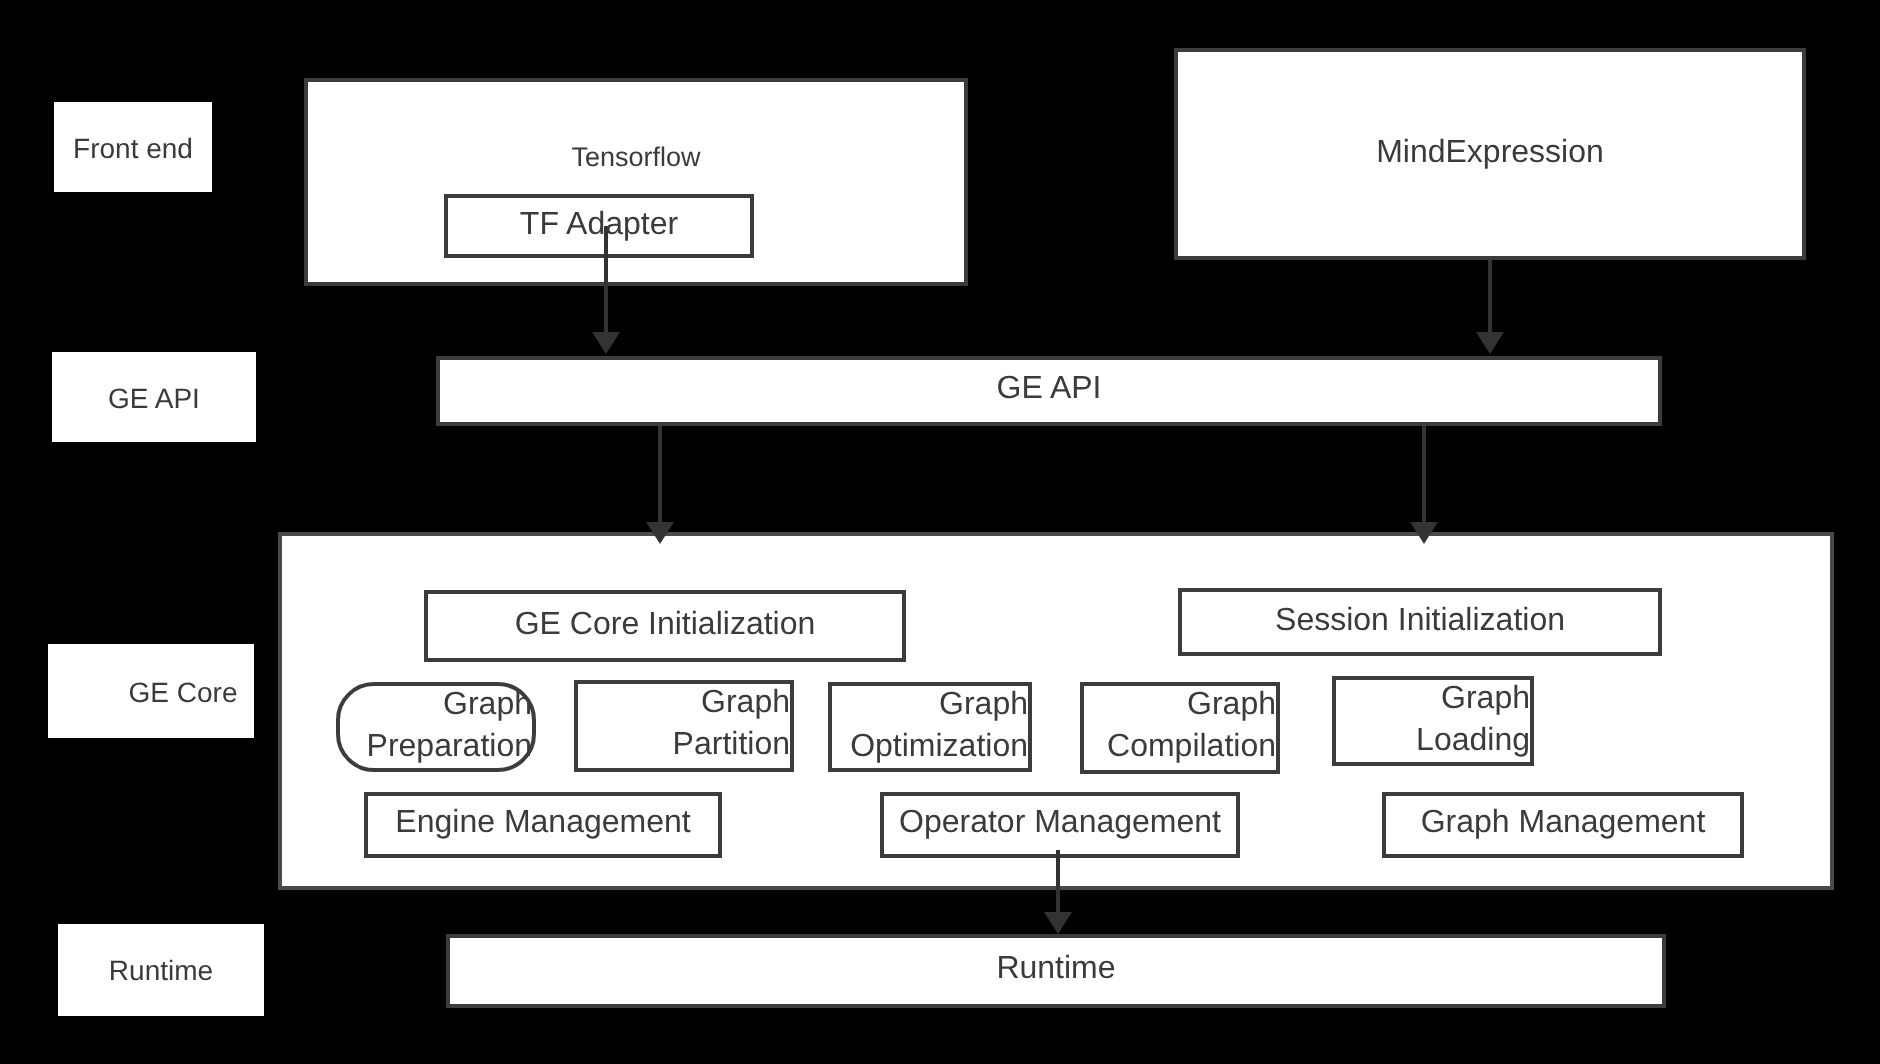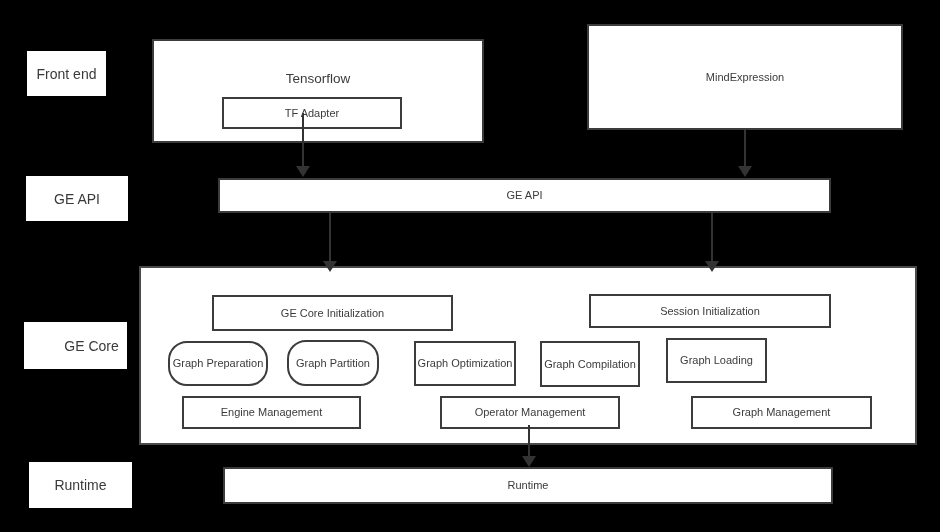--- a/index.html
+++ b/index.html
@@ -24,21 +24,21 @@
   }
 
   
   .node {
     background: #ffffff;
     border: 2px solid #3c3c3c;
     display: flex;
     align-items: center;
     justify-content: center;
     text-align: right;
-    font-size: 11px;
+    font-size: 16px;
     color: #3b3b3b;
     line-height: 1.3;
   }
   .container-box {
     background: #ffffff;
     border: 2px solid #4a4a4a;
   }
 
   
   .arrow {
@@ -69,34 +69,34 @@
 </head>
 <body>
 
 <div class="abs layer-label" style="left:27px; top:51px; width:79px; height:45px;">Front end</div>
 <div class="abs layer-label" style="left:26px; top:176px; width:102px; height:45px;">GE API</div>
 <div class="abs layer-label" style="left:24px; top:322px; width:103px; height:47px;padding-left:32px;">GE Core</div>
 <div class="abs layer-label" style="left:29px; top:462px; width:103px; height:46px;">Runtime</div>
 
 <div class="abs container-box" style="left:152px; top:25px; width:332px; height:104px; border-color:#3c3c3c;margin-top:14px;">
   <div class="tf-title">Tensorflow</div>
-  <div class="node" style="position:absolute; left:68px; top:56px; width:180px; height:32px;">TF Adapter</div>
+  <div class="node" style="position:absolute; left:68px; top:56px; width:155px; height:32px;">TF Adapter</div>
 </div>
 
 <div class="abs node" style="left:587px; top:24px; width:316px; height:106px;">MindExpression</div>
 
 <div class="abs node" style="left:218px; top:178px; width:613px; height:35px;">GE API</div>
 
 <div class="abs container-box" style="left:139px; top:246px; width:778px; height:179px; z-index:1;margin-top:20px;">
 
   <div class="node" style="position:absolute; left:71px; top:27px; width:241px; height:36px;">GE Core Initialization</div>
   <div class="node" style="position:absolute; left:448px; top:26px; width:242px; height:34px;">Session Initialization</div>
 
   <div class="node" style="position:absolute; left:27px; top:73px; width:100px; height:45px;border-radius:19px;">Graph Preparation</div>
-  <div class="node" style="position:absolute; left:146px; top:72px; width:92px; height:46px;border-radius:19px;">Graph Partition</div>
+  <div class="node" style="position:absolute; left:146px; top:72px; width:110px; height:46px;">Graph Partition</div>
   <div class="node" style="position:absolute; left:273px; top:73px; width:102px; height:45px;">Graph Optimization</div>
   <div class="node" style="position:absolute; left:399px; top:73px; width:100px; height:46px;">Graph Compilation</div>
   <div class="node" style="position:absolute; left:525px; top:70px; width:101px; height:45px;">Graph Loading</div>
 
   <div class="node" style="position:absolute; left:41px; top:128px; width:179px; height:33px;">Engine Management</div>
   <div class="node" style="position:absolute; left:299px; top:128px; width:180px; height:33px;">Operator Management</div>
   <div class="node" style="position:absolute; left:550px; top:128px; width:181px; height:33px;">Graph Management</div>
 </div>
 
 <div class="abs node" style="left:223px; top:467px; width:610px; height:37px;">Runtime</div>

